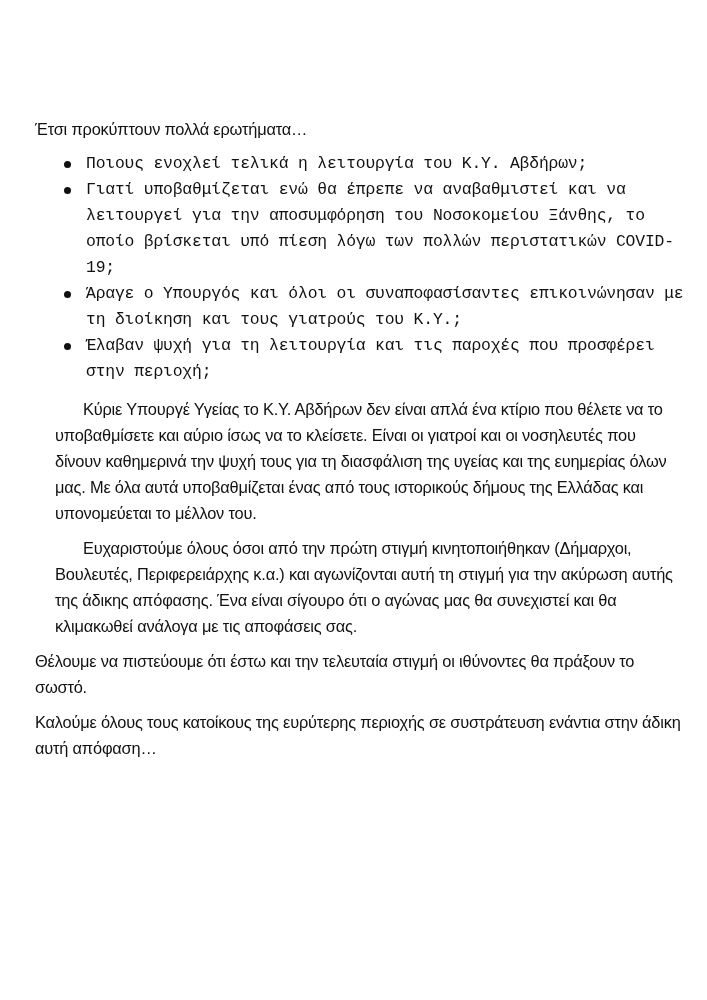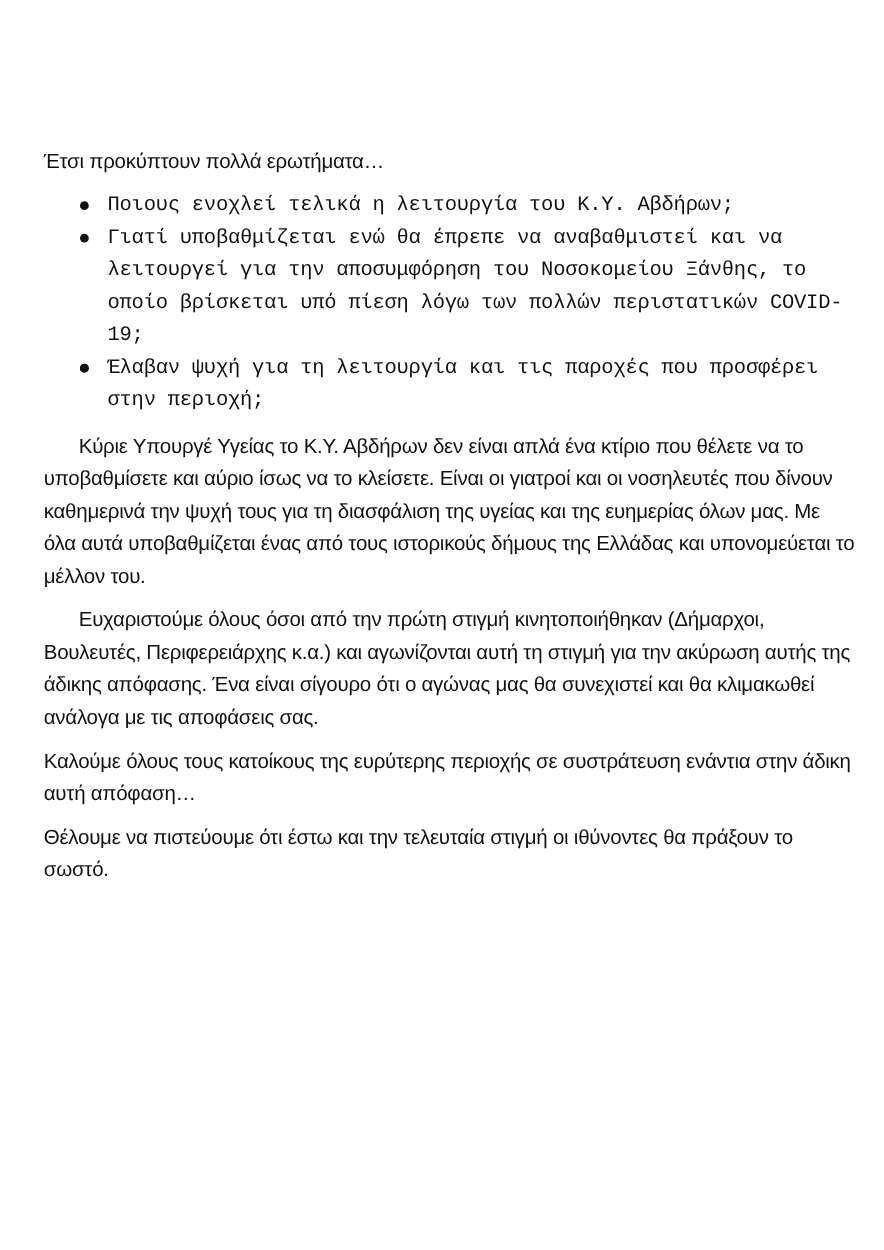--- a/index.html
+++ b/index.html
@@ -45,43 +45,45 @@
       width: 7px;
       height: 7px;
       border-radius: 50%;
       background: #111111;
     }
     p.para {
       margin: 0 0 9px 0;
     }
     p.indent {
       text-indent: 28px;
+      margin-left: 20px;
     }
   </style>
 </head>
 <body>
 
 <div class="page">
   <p class="intro">Έτσι προκύπτουν πολλά ερωτήματα…</p>
 
   <ul class="questions">
     <li>
       <span class="bullet"></span>
       <span>Ποιους ενοχλεί τελικά η λειτουργία του Κ.Υ. Αβδήρων;</span>
     </li>
     <li>
       <span class="bullet"></span>
       <span>Γιατί υποβαθμίζεται ενώ θα έπρεπε να αναβαθμιστεί και να λειτουργεί για την αποσυμφόρηση του Νοσοκομείου Ξάνθης, το οποίο βρίσκεται υπό πίεση  λόγω των πολλών περιστατικών COVID-19;</span>
     </li>
     <li>
       <span class="bullet"></span>
+      <span>Άραγε ο Υπουργός και όλοι οι συναποφασίσαντες επικοινώνησαν με τη διοίκηση και τους γιατρούς του Κ.Υ.;</span>
     </li>
     <li>
       <span class="bullet"></span>
       <span>Έλαβαν ψυχή για τη λειτουργία και τις παροχές που προσφέρει στην περιοχή;</span>
     </li>
   </ul>
 
   <p class="para indent">Κύριε Υπουργέ Υγείας το Κ.Υ. Αβδήρων δεν είναι απλά ένα κτίριο που θέλετε να το υποβαθμίσετε και αύριο ίσως να το κλείσετε. Είναι οι γιατροί και οι νοσηλευτές που δίνουν καθημερινά την ψυχή τους για τη διασφάλιση της υγείας και της ευημερίας όλων μας. Με όλα αυτά υποβαθμίζεται ένας από τους ιστορικούς δήμους της Ελλάδας και υπονομεύεται το μέλλον του.</p>
   <p class="para indent">Ευχαριστούμε όλους όσοι από την πρώτη στιγμή κινητοποιήθηκαν (Δήμαρχοι, Βουλευτές, Περιφερειάρχης κ.α.) και αγωνίζονται αυτή τη στιγμή για την ακύρωση αυτής της άδικης απόφασης. Ένα είναι σίγουρο ότι ο αγώνας μας θα συνεχιστεί και θα κλιμακωθεί ανάλογα με τις αποφάσεις σας.</p>
+  <p class="para">Θέλουμε να πιστεύουμε ότι έστω και την τελευταία στιγμή οι ιθύνοντες θα πράξουν το σωστό.</p>
   <p class="para">Καλούμε όλους τους κατοίκους της ευρύτερης περιοχής σε συστράτευση ενάντια στην άδικη αυτή απόφαση…</p>
-  <p class="para">Θέλουμε να πιστεύουμε ότι έστω και την τελευταία στιγμή οι ιθύνοντες θα πράξουν το σωστό.</p>
 </div>
 
 </body></html>

